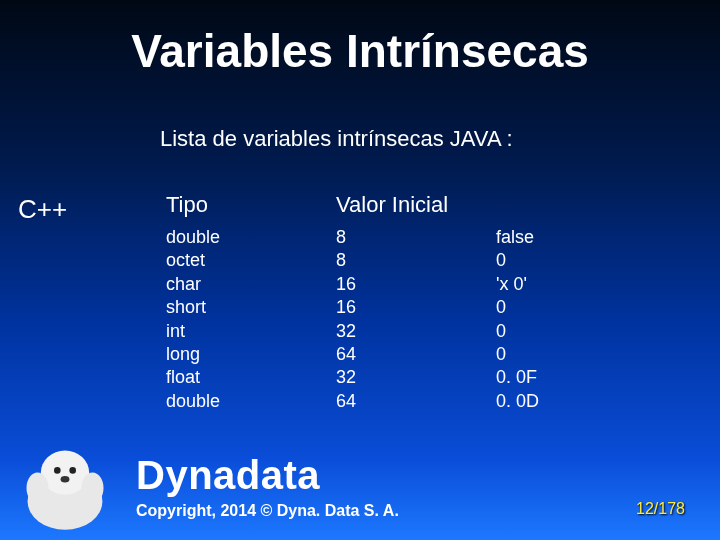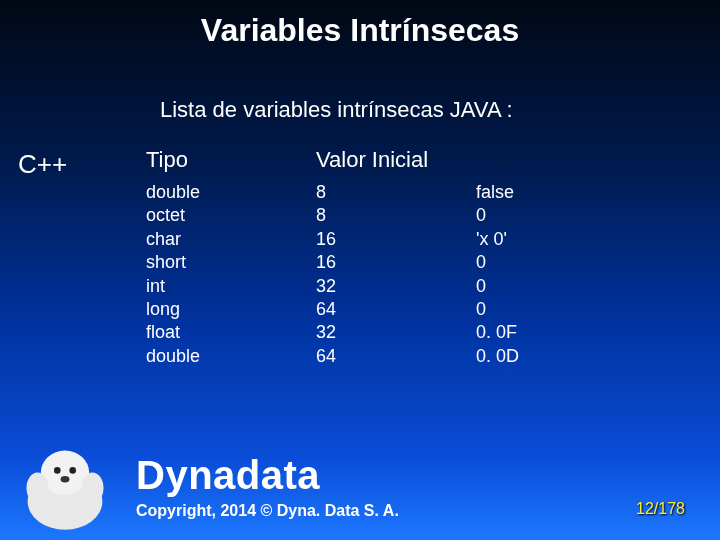--- a/index.html
+++ b/index.html
@@ -4,42 +4,42 @@
 <style>
   * { margin:0; padding:0; box-sizing:border-box; }
   html,body { width:720px; height:540px; overflow:hidden; font-family: Arial, Helvetica, sans-serif; }
   .slide {
     width:720px; height:540px;
     background: linear-gradient(to bottom, #000814 0%, #001a4d 30%, #0033a0 60%, #0a4dd8 85%, #1d78ff 100%);
     color:#fff; position:relative;
   }
   .title {
     text-align:center;
-    font-size:32px;
+    font-size:46px;
     font-weight:bold;
-    padding-top:12px;
+    padding-top:24px;
     color:#ffffff;
   }
   .subtitle {
     font-size:22px;
-    margin:48px 0 24px 160px;
+    margin:48px 0 40px 160px;
   }
   .content {
     display:flex;
     align-items:flex-start;
   }
   .sidelabel {
     width:130px;
     font-size:26px;
     text-align:left;
     padding-left:18px;
     padding-top:2px;
   }
   .table {
-    margin-left:16px;
+    margin-left:36px;
   }
   .row { display:flex; }
   .hcell { font-size:22px; padding-bottom:8px; }
   .cell { font-size:18px; line-height:1.3; }
   .col-tipo { width:170px; }
   .col-tam  { width:160px; }
   .col-val  { width:200px; }
   .footer {
     position:absolute;
     left:136px; bottom:20px;margin-top:20px;

